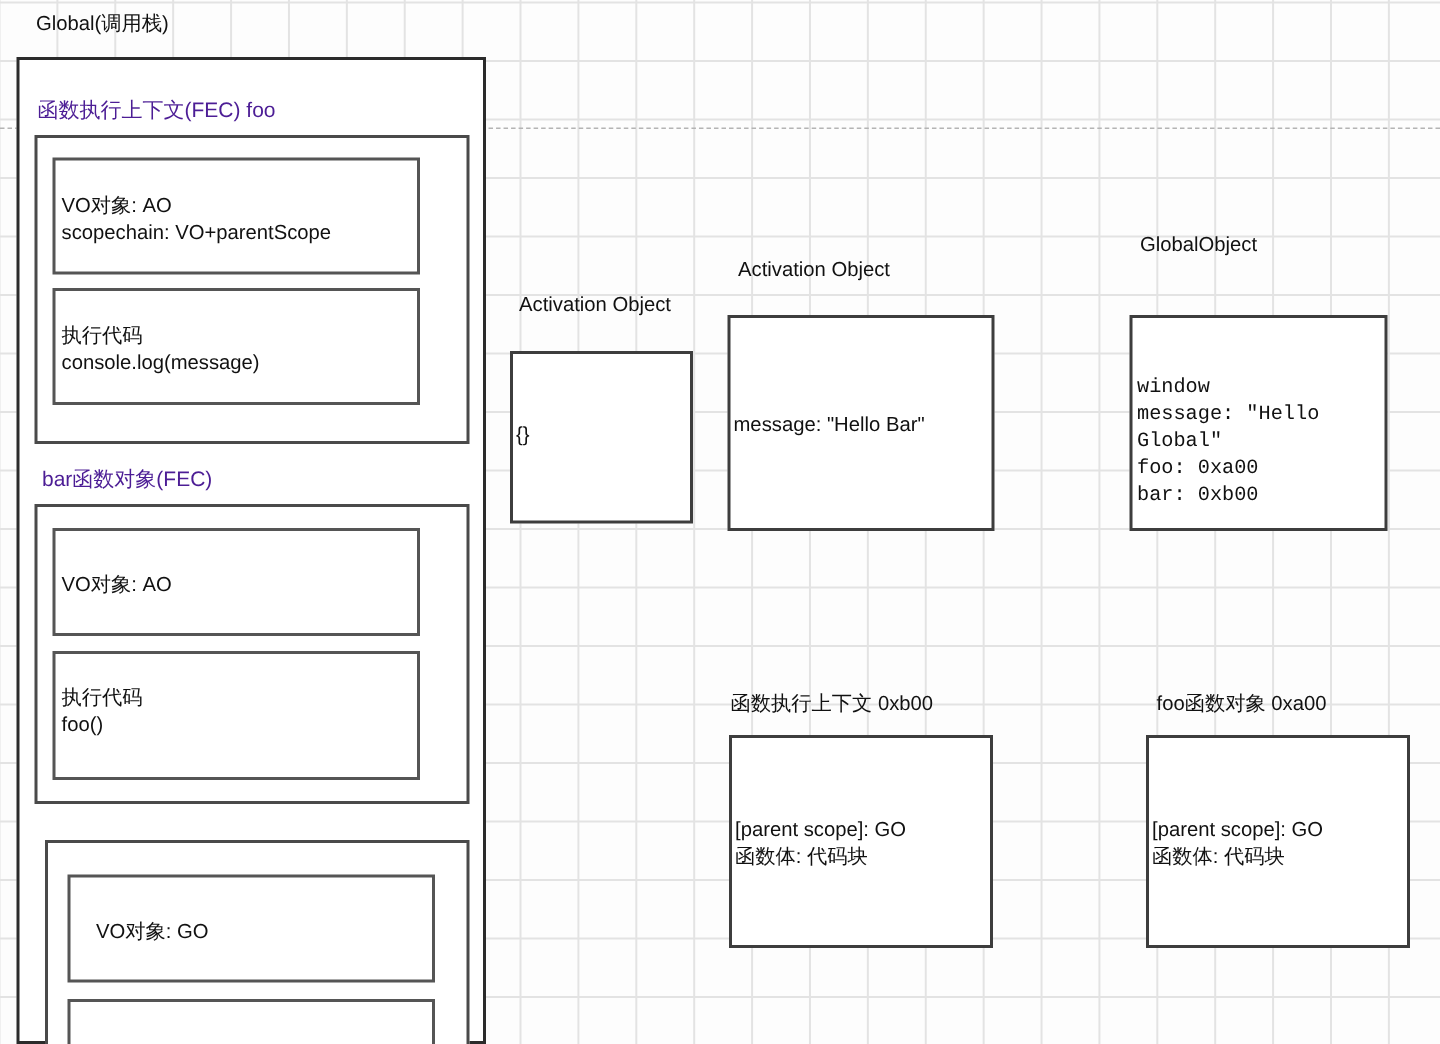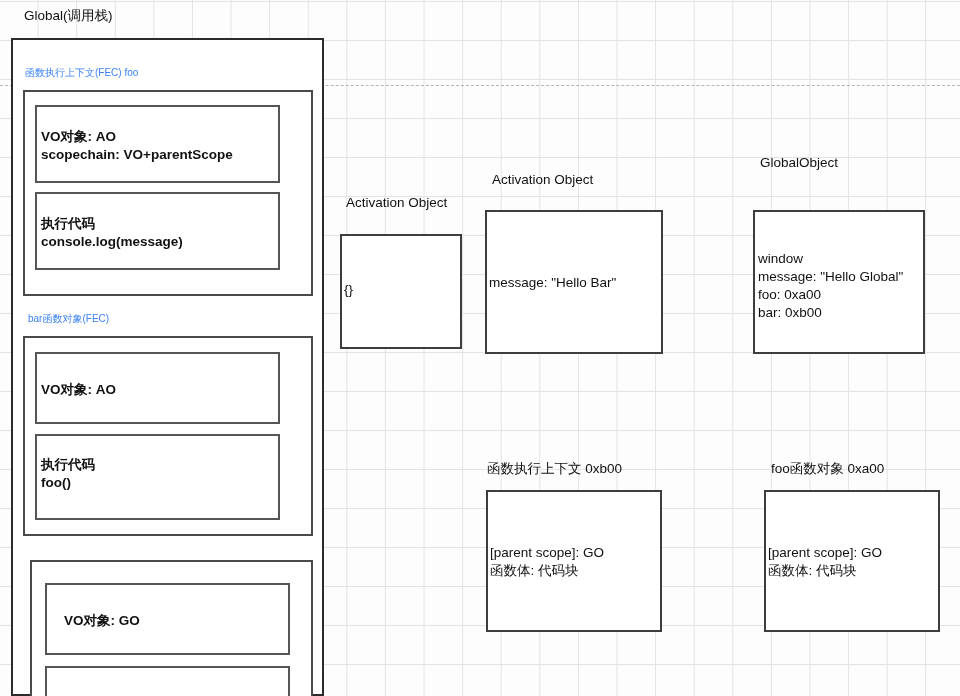--- a/index.html
+++ b/index.html
@@ -83,25 +83,25 @@
     top: 8px;
     font-size: 13.5px;
     line-height: 16px;
     white-space: nowrap;
     z-index: 5;
     color: #111111;
   }
 
   .fec-label {
     position: absolute;
-    font-size: 10px;
+    font-size: 14px;
     line-height: 16px;
     white-space: nowrap;
     z-index: 5;
-    color: #3b82f6;
+    color: #4c1d95;
     text-align: center;
   }
   .fec-container {
     position: absolute;
     background: #ffffff;
     border: 2px solid #4a4a4a;
     box-sizing: border-box;
     z-index: 3;
   }
   .fec-slot {
@@ -111,21 +111,20 @@
     box-sizing: border-box;
     z-index: 4;
   }
   .slot-text {
     position: absolute;
     font-size: 13.5px;
     line-height: 18px;
     white-space: pre-line;
     z-index: 6;
     color: #111111;
-    font-weight: bold;
   }
 </style>
 </head>
 <body>
 
 <div id="grid-layer"></div>
 <div id="dashed-divider"></div>
 
 <div id="ecstack-title">Global(调用栈)</div>
 
@@ -157,21 +156,21 @@
 <div class="caption" style="left:346px; top:195px;">Activation Object</div>
 <div class="box" style="left:340px; top:234px; width:122px; height:115px;"></div>
 <div class="box-text" style="left:344px; top:281px; width:118px;">{}</div>
 
 <div class="caption" style="left:492px; top:172px;">Activation Object</div>
 <div class="box" style="left:485px; top:210px; width:178px; height:144px;"></div>
 <div class="box-text" style="left:489px; top:274px; width:174px;">message: "Hello Bar"</div>
 
 <div class="caption" style="left:760px; top:155px;">GlobalObject</div>
 <div class="box" style="left:753px; top:210px; width:172px; height:144px;"></div>
-<div class="box-text" style="left:758px; top:250px; width:168px;">window
+<div class="box-text" style="left:758px; top:250px; width:168px;font-family:Liberation Mono, monospace;">window
 message: "Hello Global"
 foo: 0xa00
 bar: 0xb00</div>
 
 <div class="caption" style="left:487px; top:461px;">函数执行上下文 0xb00</div>
 <div class="box" style="left:486px; top:490px; width:176px; height:142px;"></div>
 <div class="box-text" style="left:490px; top:544px; width:172px;">[parent scope]: GO
 函数体: 代码块</div>
 
 <div class="caption" style="left:771px; top:461px;">foo函数对象 0xa00</div>

